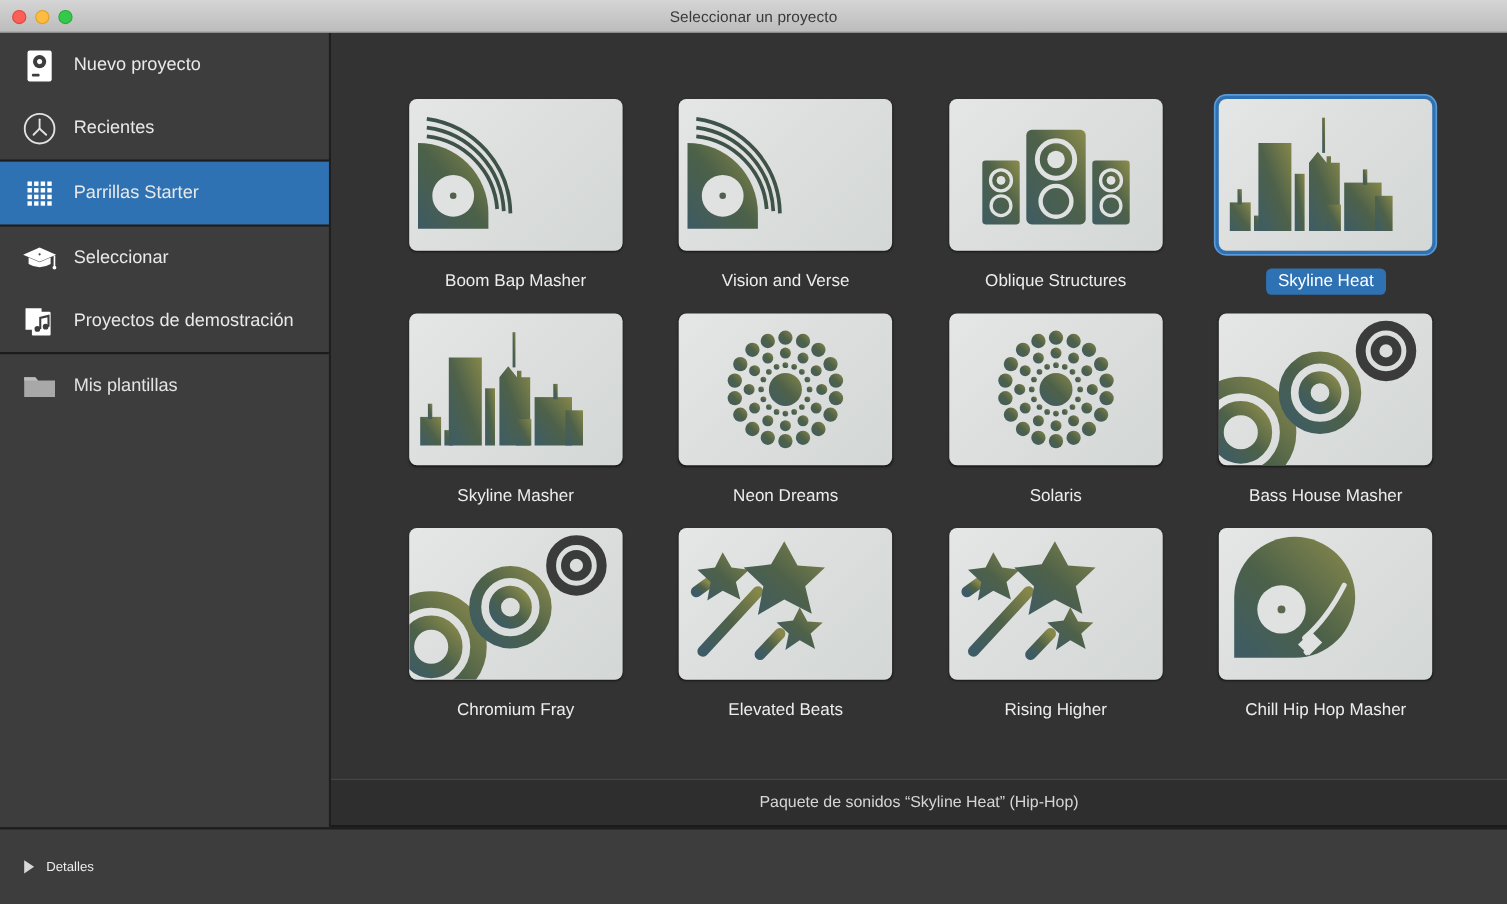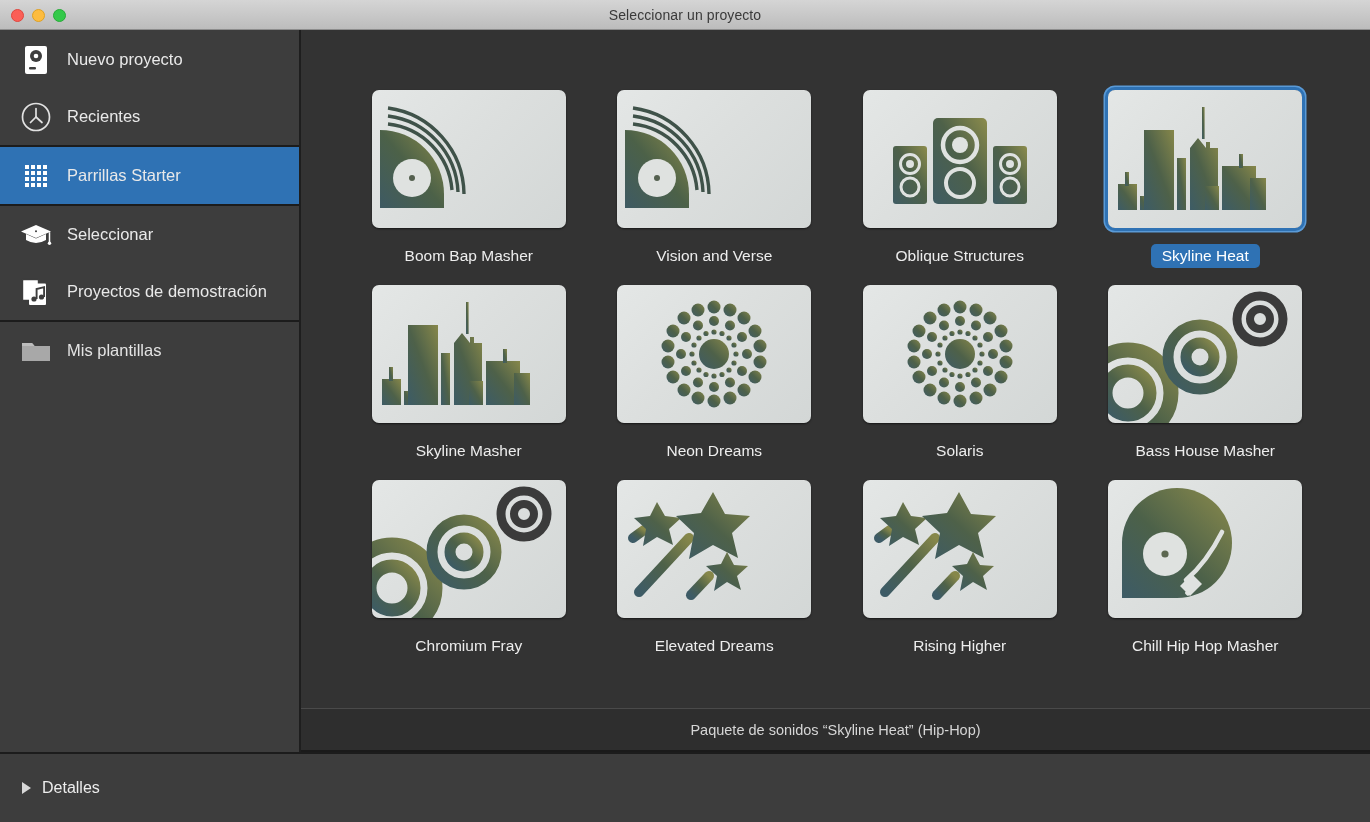--- a/index.html
+++ b/index.html
@@ -110,21 +110,21 @@
     background: #3d3d3d;
     border-top: 2px solid #1c1c1c;
     display: flex; align-items: center; padding-left: 22px; gap: 11px;
   }
   .disclosure {
     width: 0; height: 0;
     border-left: 9px solid #d8d8d8;
     border-top: 6px solid transparent;
     border-bottom: 6px solid transparent;
   }
-  .details-label { font-size: 16px; color: #ededed; }
+  .details-label { font-size: 12px; color: #ededed; }
 
   
   .footer {
     flex: 0 0 62px; height: 62px;
     background: linear-gradient(to bottom, #a3a3a3 0%, #999999 100%);
     border-top: 1px solid #6e6e6e;
     display: flex; align-items: center;
     padding: 0 22px; gap: 12px;
   }
   .spacer { flex: 1 1 auto; }
@@ -598,21 +598,21 @@
                 <line x1="16" y1="58" x2="27" y2="50"></line>
                 <line x1="74" y1="115" x2="92" y2="96"></line>
               </g>
               <g fill="url(#gW1)">
                 <path d="M40 22 L48 36 L64 38 L52 49 L56 65 L40 57 L26 66 L29 49 L17 38 L33 36 Z"></path>
                 <path d="M96 12 L108 34 L133 36 L115 53 L121 78 L96 65 L72 79 L77 53 L59 36 L84 33 Z"></path>
                 <path d="M110 72 L117 85 L131 86 L120 96 L124 110 L110 102 L97 111 L100 96 L89 86 L104 84 Z"></path>
               </g>
             </svg>
           </div>
-          <div class="tile-label">Elevated Dreams</div>
+          <div class="tile-label">Elevated Beats</div>
         </div>
 
         <div class="tile">
           <div class="thumb">
             <svg viewBox="0 0 194 138" preserveAspectRatio="xMidYMid meet">
               <defs>
                 <linearGradient id="gW2" x1="0" y1="1" x2="1" y2="0">
                   <stop offset="0" stop-color="#3d5b66"></stop>
                     <stop offset="0.5" stop-color="#4e6149"></stop>
                     <stop offset="1" stop-color="#86874a"></stop>

